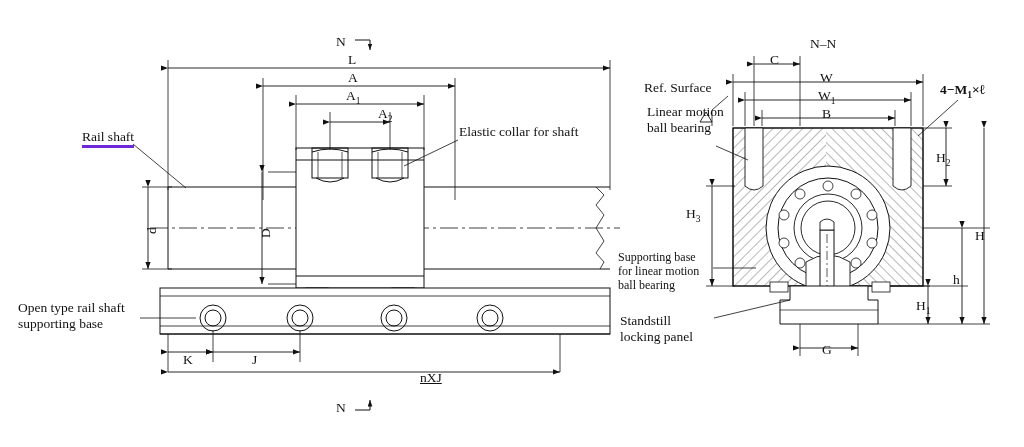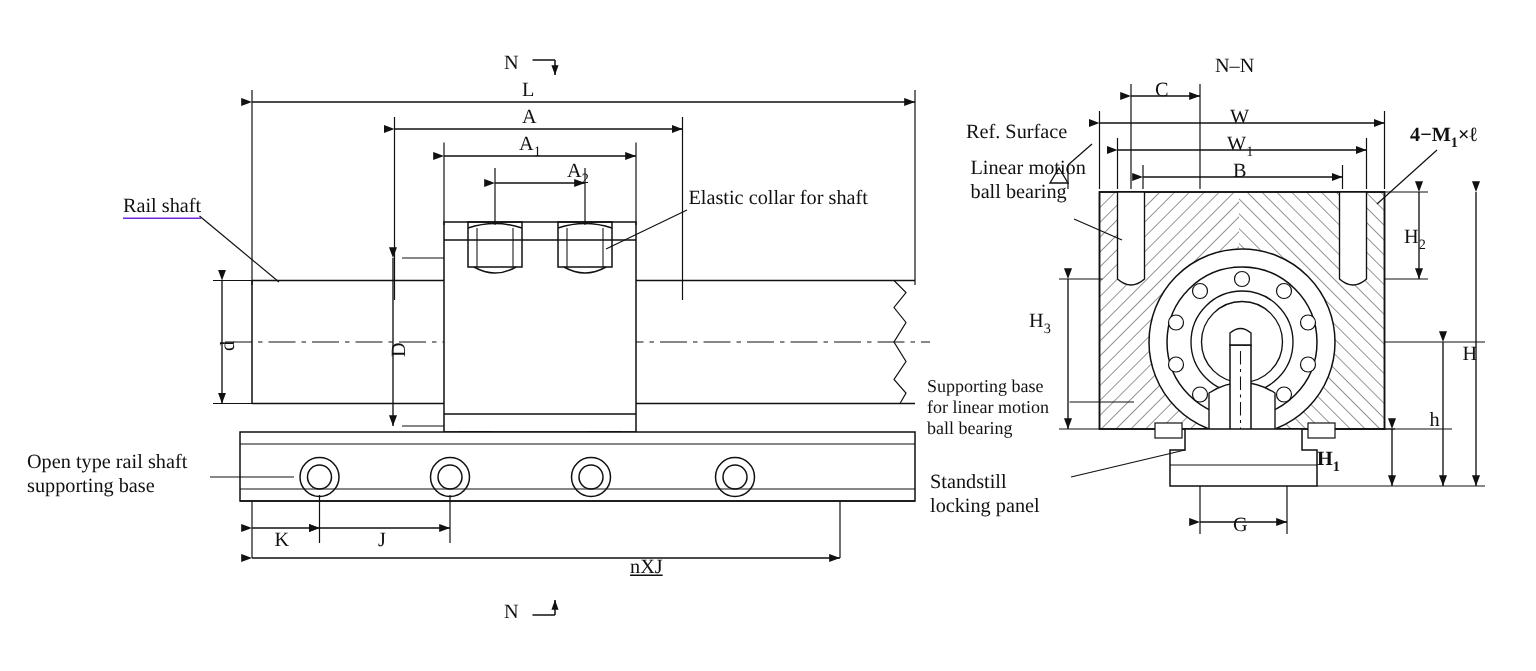--- a/index.html
+++ b/index.html
@@ -15,21 +15,21 @@
   svg.layer{position:absolute;left:0;top:0;width:1024px;height:447px;}
   .lbl{
     position:absolute;
     font-family:"Liberation Serif", serif;
     font-size:13.5px;
     color:#111;
     white-space:nowrap;
     line-height:1.15;
   }
   .lbl.small{font-size:12px;}
-  .lbl.u{border-bottom:1px solid #6d28d9;padding-bottom:0px;}
+  .lbl.u{border-bottom:3px solid #6d28d9;padding-bottom:0px;}
   .sub{font-size:9.5px;vertical-align:sub;}
   .lbl.rot{transform:rotate(-90deg);transform-origin:left top;}
   .two{line-height:1.18;}
 </style>
 </head>
 <body>
 
 <div id="stage">
 
   <svg class="layer" viewBox="0 0 1024 447">
@@ -265,21 +265,21 @@
 
   <div class="lbl" style="left:770px;top:52px;">C</div>
   <div class="lbl" style="left:820px;top:70px;">W</div>
   <div class="lbl" style="left:818px;top:88px;"><span>W</span><span class="sub">1</span></div>
   <div class="lbl" style="left:822px;top:106px;">B</div>
   <div class="lbl" style="left:822px;top:342px;">G</div>
 
   <div class="lbl" style="left:936px;top:150px;"><span>H</span><span class="sub">2</span></div>
   <div class="lbl" style="left:975px;top:228px;">H</div>
   <div class="lbl" style="left:953px;top:272px;">h</div>
-  <div class="lbl" style="left:878px;top:298px;font-weight:bold;"><span>H</span><span class="sub">1</span></div>
+  <div class="lbl" style="left:916px;top:298px;"><span>H</span><span class="sub">1</span></div>
   <div class="lbl" style="left:686px;top:206px;"><span>H</span><span class="sub">3</span></div>
 
   <div class="lbl" style="left:644px;top:80px;">Ref. Surface</div>
   <div class="lbl two" style="left:616px;top:104px;margin-left:31px;">Linear motion<br>ball bearing</div>
   <div class="lbl two small" style="left:618px;top:250px;">Supporting base<br>for linear motion<br>ball bearing</div>
   <div class="lbl two" style="left:620px;top:313px;font-family:Liberation Serif, serif;">Standstill<br>locking panel</div>
   <div class="lbl" style="left:940px;top:82px;font-weight:bold;"><span>4−M</span><span class="sub">1</span><span>×ℓ</span></div>
 
 </div>
 

